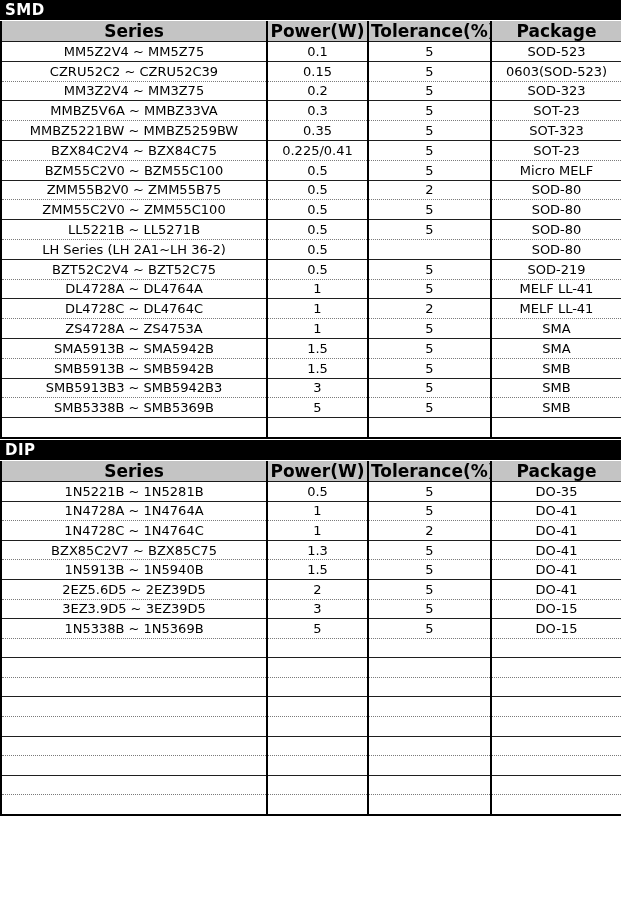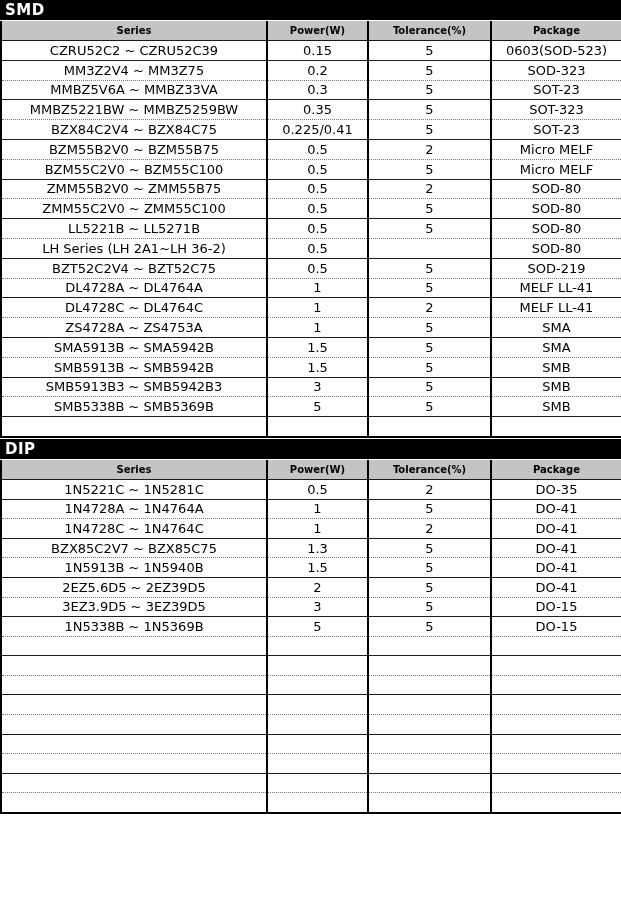--- a/index.html
+++ b/index.html
@@ -42,21 +42,21 @@
   col.col-series    { width: 266px; }
   col.col-power     { width: 101px; }
   col.col-tolerance { width: 123px; }
   col.col-package   { width: 131px; }
 
   .data-table th {
     background: #c4c4c4;
     border-left: 2px solid #000000;
     border-right: 2px solid #000000;
     border-bottom: 1px solid #1a1a1a;
-    font-size: 10px;
+    font-size: 17px;
     font-weight: bold;
     height: 19px;
     padding: 0 2px;
     text-align: center;
     white-space: nowrap;
     overflow: hidden;
   }
   .data-table td {
     border-left: 2px solid #000000;
     border-right: 2px solid #000000;
@@ -94,20 +94,26 @@
       <thead>
         <tr>
               <th>Series</th>
               <th>Power(W)</th>
               <th>Tolerance(%)</th>
               <th>Package</th>
             </tr>
       </thead>
       <tbody>
             <tr>
+              <td>MM5Z2V4 ~ MM5Z75</td>
+              <td>0.1</td>
+              <td>5</td>
+              <td>SOD-523</td>
+            </tr>
+            <tr>
               <td>CZRU52C2 ~ CZRU52C39</td>
               <td>0.15</td>
               <td>5</td>
               <td>0603(SOD-523)</td>
             </tr>
             <tr>
               <td>MM3Z2V4 ~ MM3Z75</td>
               <td>0.2</td>
               <td>5</td>
               <td>SOD-323</td>
@@ -122,26 +128,20 @@
               <td>MMBZ5221BW ~ MMBZ5259BW</td>
               <td>0.35</td>
               <td>5</td>
               <td>SOT-323</td>
             </tr>
             <tr>
               <td>BZX84C2V4 ~ BZX84C75</td>
               <td>0.225/0.41</td>
               <td>5</td>
               <td>SOT-23</td>
-            </tr>
-            <tr>
-              <td>BZM55B2V0 ~ BZM55B75</td>
-              <td>0.5</td>
-              <td>2</td>
-              <td>Micro MELF</td>
             </tr>
             <tr>
               <td>BZM55C2V0 ~ BZM55C100</td>
               <td>0.5</td>
               <td>5</td>
               <td>Micro MELF</td>
             </tr>
             <tr>
               <td>ZMM55B2V0 ~ ZMM55B75</td>
               <td>0.5</td>
@@ -238,23 +238,23 @@
       <thead>
         <tr>
               <th>Series</th>
               <th>Power(W)</th>
               <th>Tolerance(%)</th>
               <th>Package</th>
             </tr>
       </thead>
       <tbody>
             <tr>
-              <td>1N5221C ~ 1N5281C</td>
-              <td>0.5</td>
-              <td>2</td>
+              <td>1N5221B ~ 1N5281B</td>
+              <td>0.5</td>
+              <td>5</td>
               <td>DO-35</td>
             </tr>
             <tr>
               <td>1N4728A ~ 1N4764A</td>
               <td>1</td>
               <td>5</td>
               <td>DO-41</td>
             </tr>
             <tr>
               <td>1N4728C ~ 1N4764C</td>

